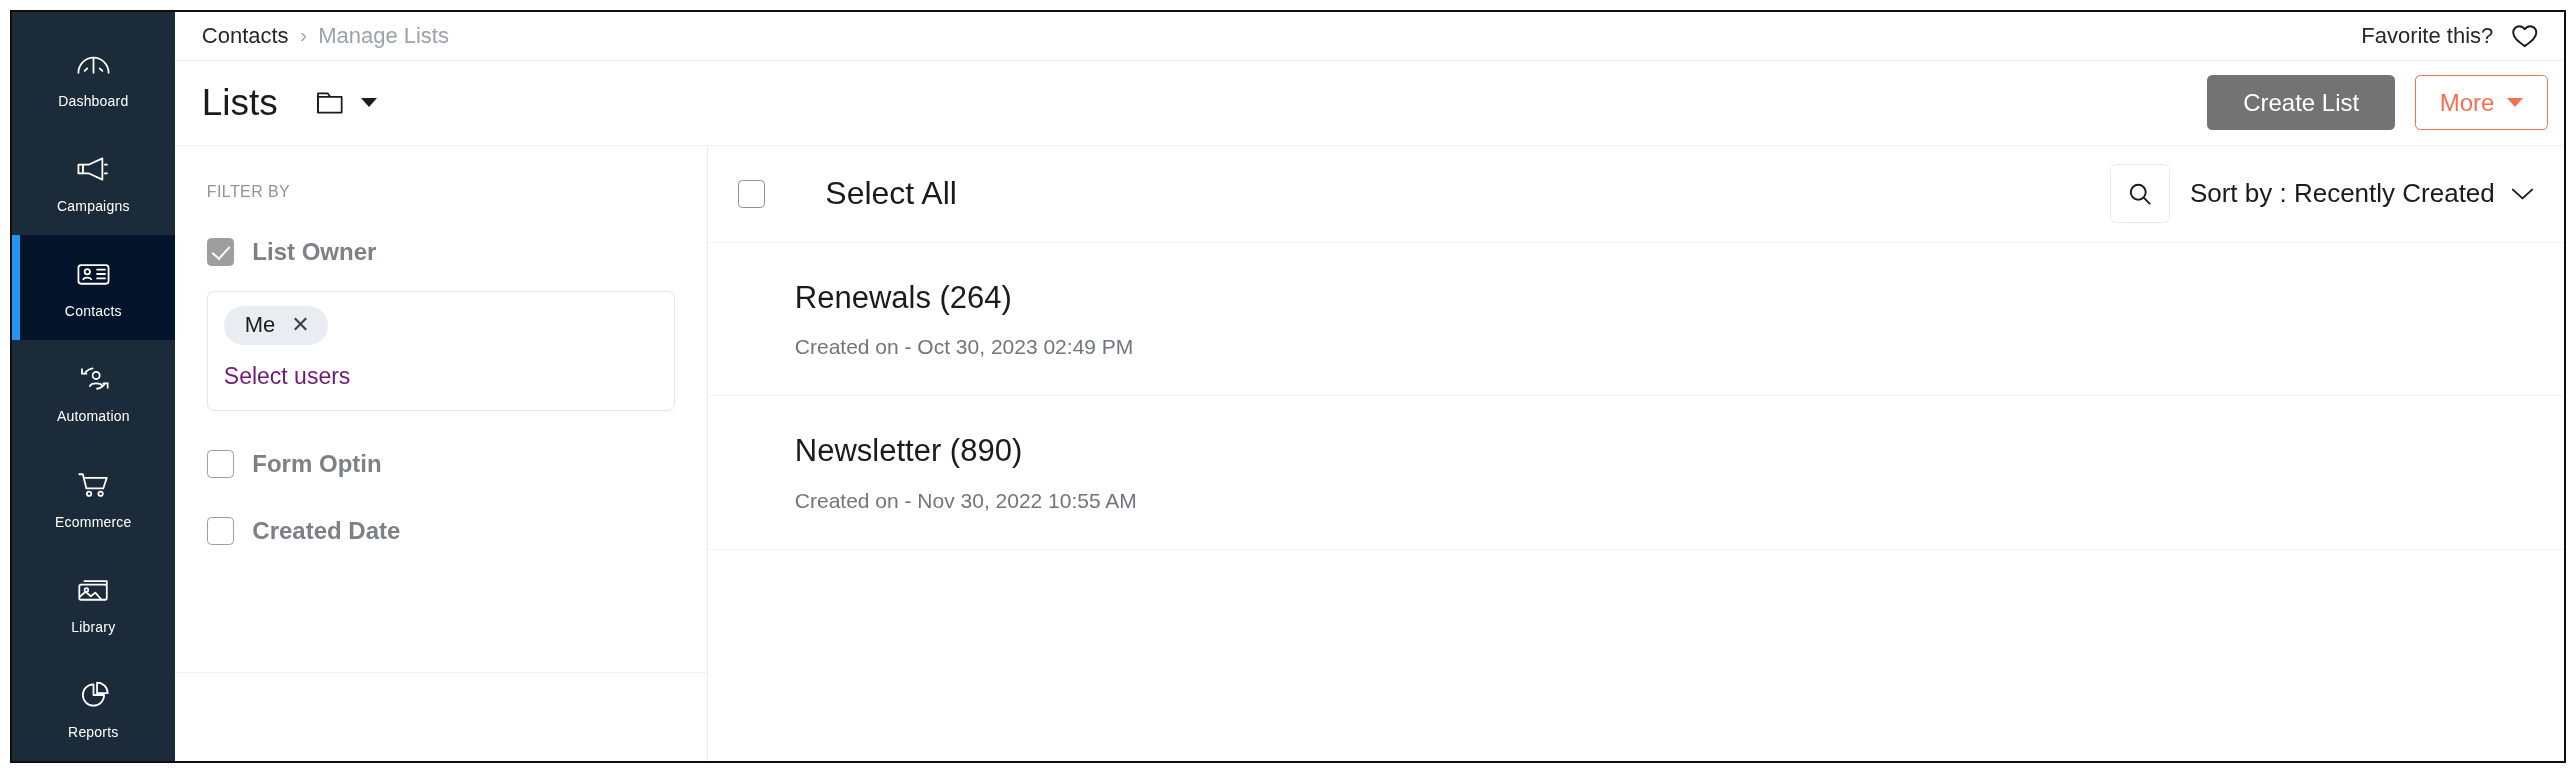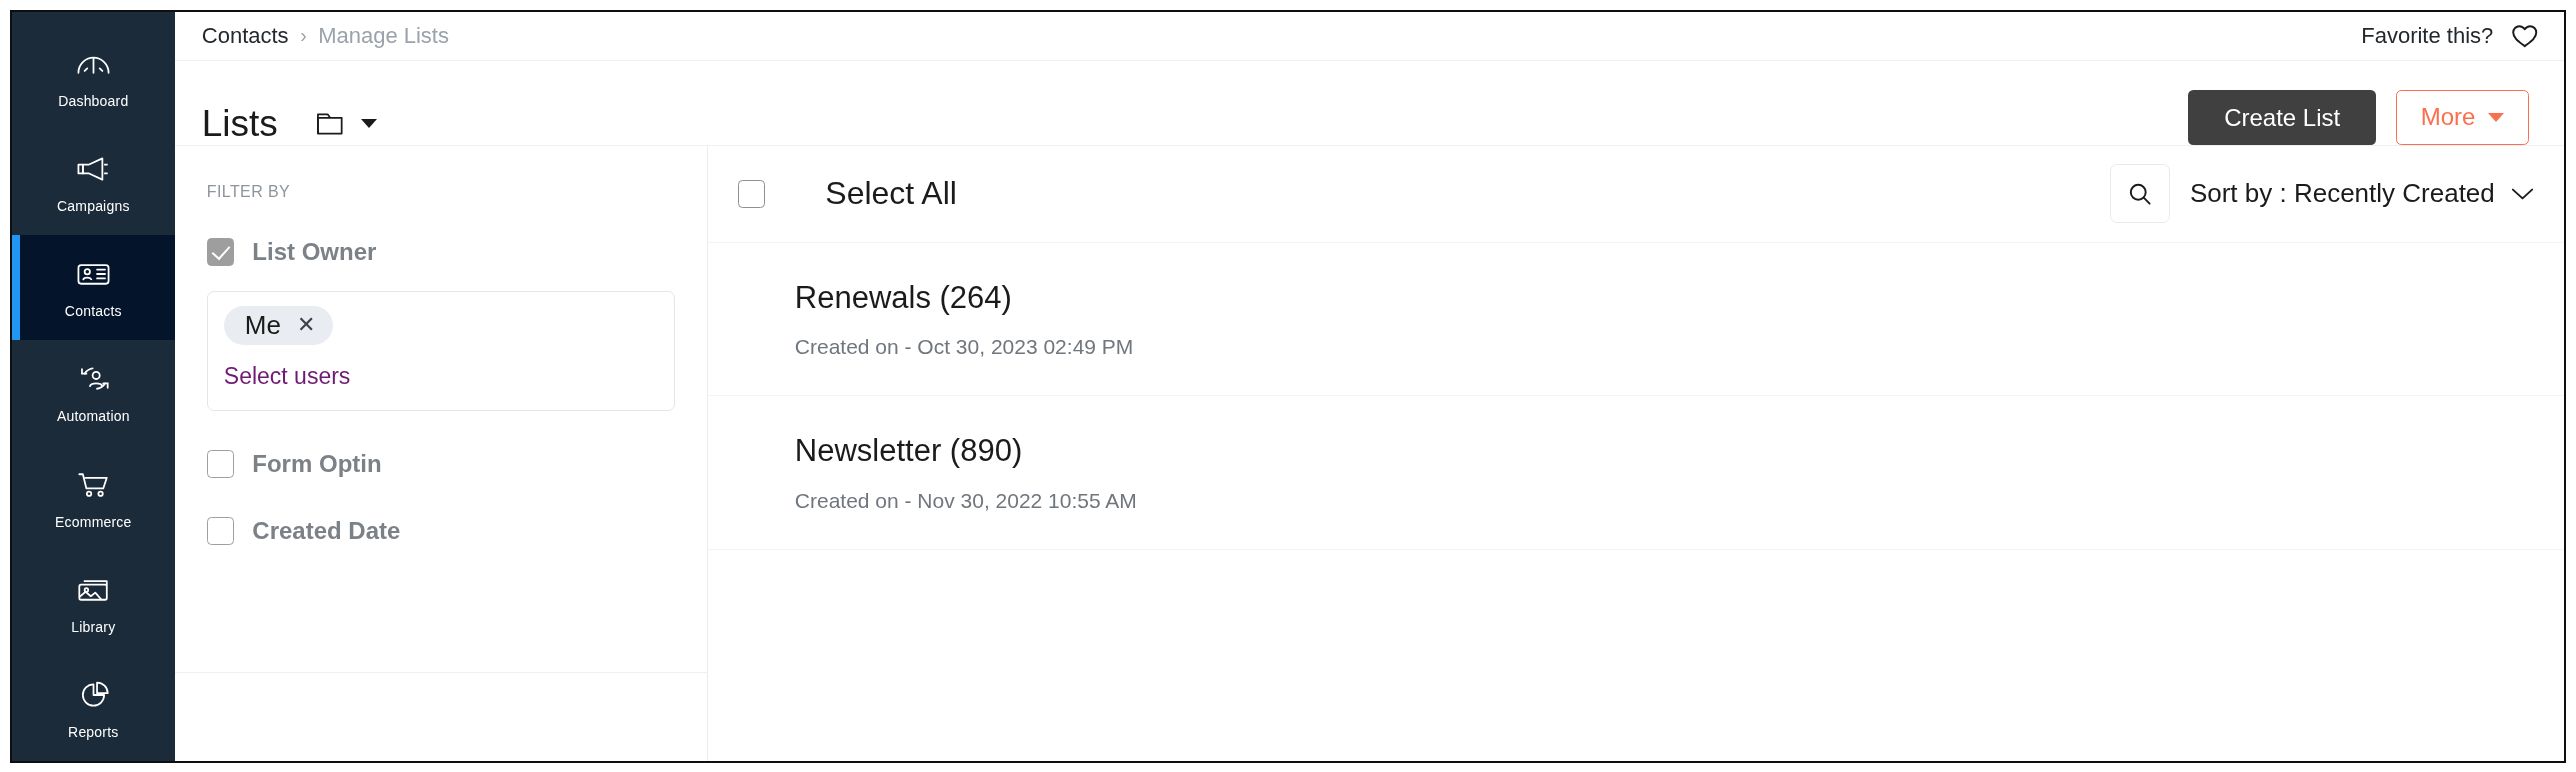--- a/index.html
+++ b/index.html
@@ -84,39 +84,39 @@
 
   .fav { display: flex; align-items: center; gap: 18px; }
   .fav-text { font-size: 22px; color: #23282d; }
   .heart-icon svg { width: 27.5px; height: 26px; display: block; }
 
   
   .titlebar {
     height: 85px;
     flex: 0 0 85px;
     display: flex;
-    align-items: flex-end;
+    align-items: center;
     justify-content: space-between;
-    padding: 0 35px 0 27px;
+    padding: 0 16px 0 27px;
     border-bottom: 0.9px solid #eef1f4;
     gap: 28px;
   }
   .title-left { display: flex; align-items: center; gap: 37px; }
   .page-title { font-size: 37px; color: #1b1b1b; font-weight: 400; }
   .folder-group { display: flex; align-items: center; gap: 12.4px; cursor: pointer; }
   .folder-icon svg { width: 34px; height: 29px; display: block; }
   .caret-dark {
     width: 0; height: 0;
     border-left: 8px solid transparent;
     border-right: 8px solid transparent;
     border-top: 9.8px solid #1b1b1b;
   }
   .title-right { display: flex; align-items: center; gap: 19.5px; }
   .btn-primary {
-    background: #404040;
+    background: #737373;
     color: #ffffff;
     font-size: 24px;
     border: none;
     border-radius: 5.3px;
     padding: 0 36px;
     height: 55px;
     line-height: 55px;
     cursor: pointer;
     font-family: inherit;
   }
@@ -192,21 +192,21 @@
   }
   .chip {
     display: inline-flex;
     align-items: center;
     gap: 16px;
     background: #e9edf2;
     border-radius: 19.5px;
     padding: 6.2px 18px 6.2px 21px;
     height: 39px;
   }
-  .chip-text { font-size: 26px; color: #1b1b1b; }
+  .chip-text { font-size: 22px; color: #1b1b1b; }
   .chip-x { font-size: 22px; color: #3c4147; line-height: 1; cursor: pointer; }
   .userbox-ph { margin-top: 18px; font-size: 23px; color: #701a75; }
   .filter-opt { margin-top: 39px; }
 
   .filters-foot {
     margin-top: auto;
     border-top: 0.9px solid #eef1f4;
     height: 89px;
     flex: 0 0 89px;
   }

